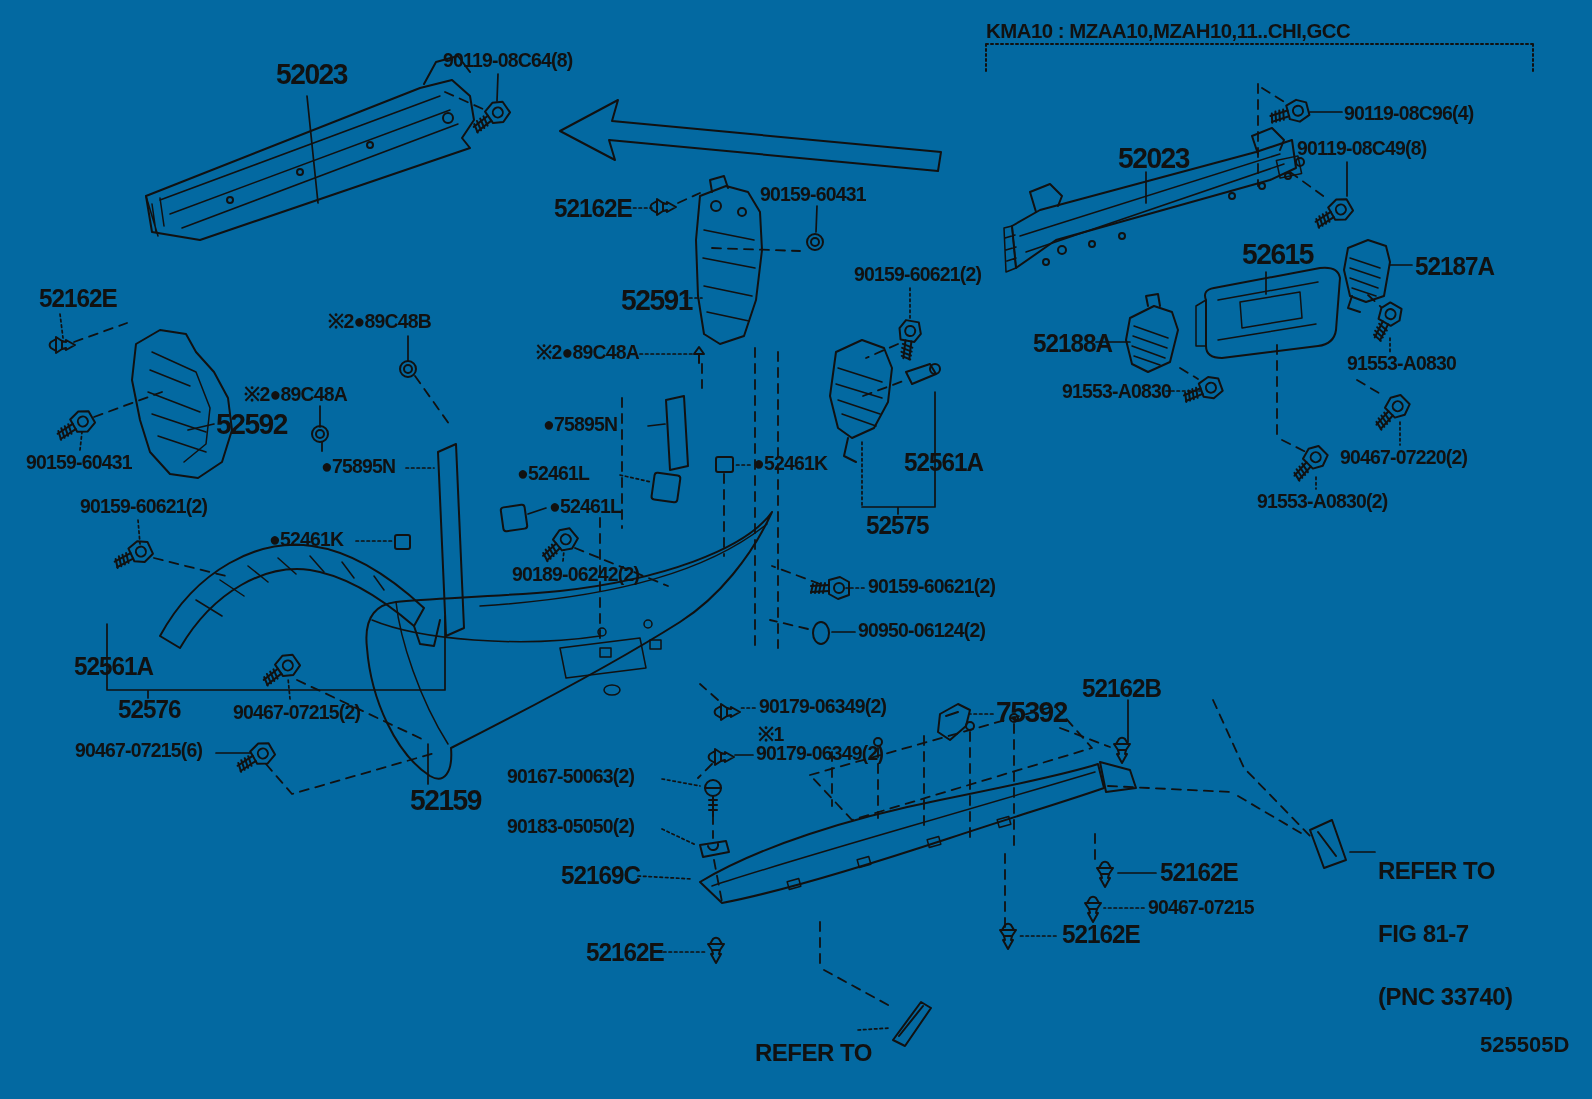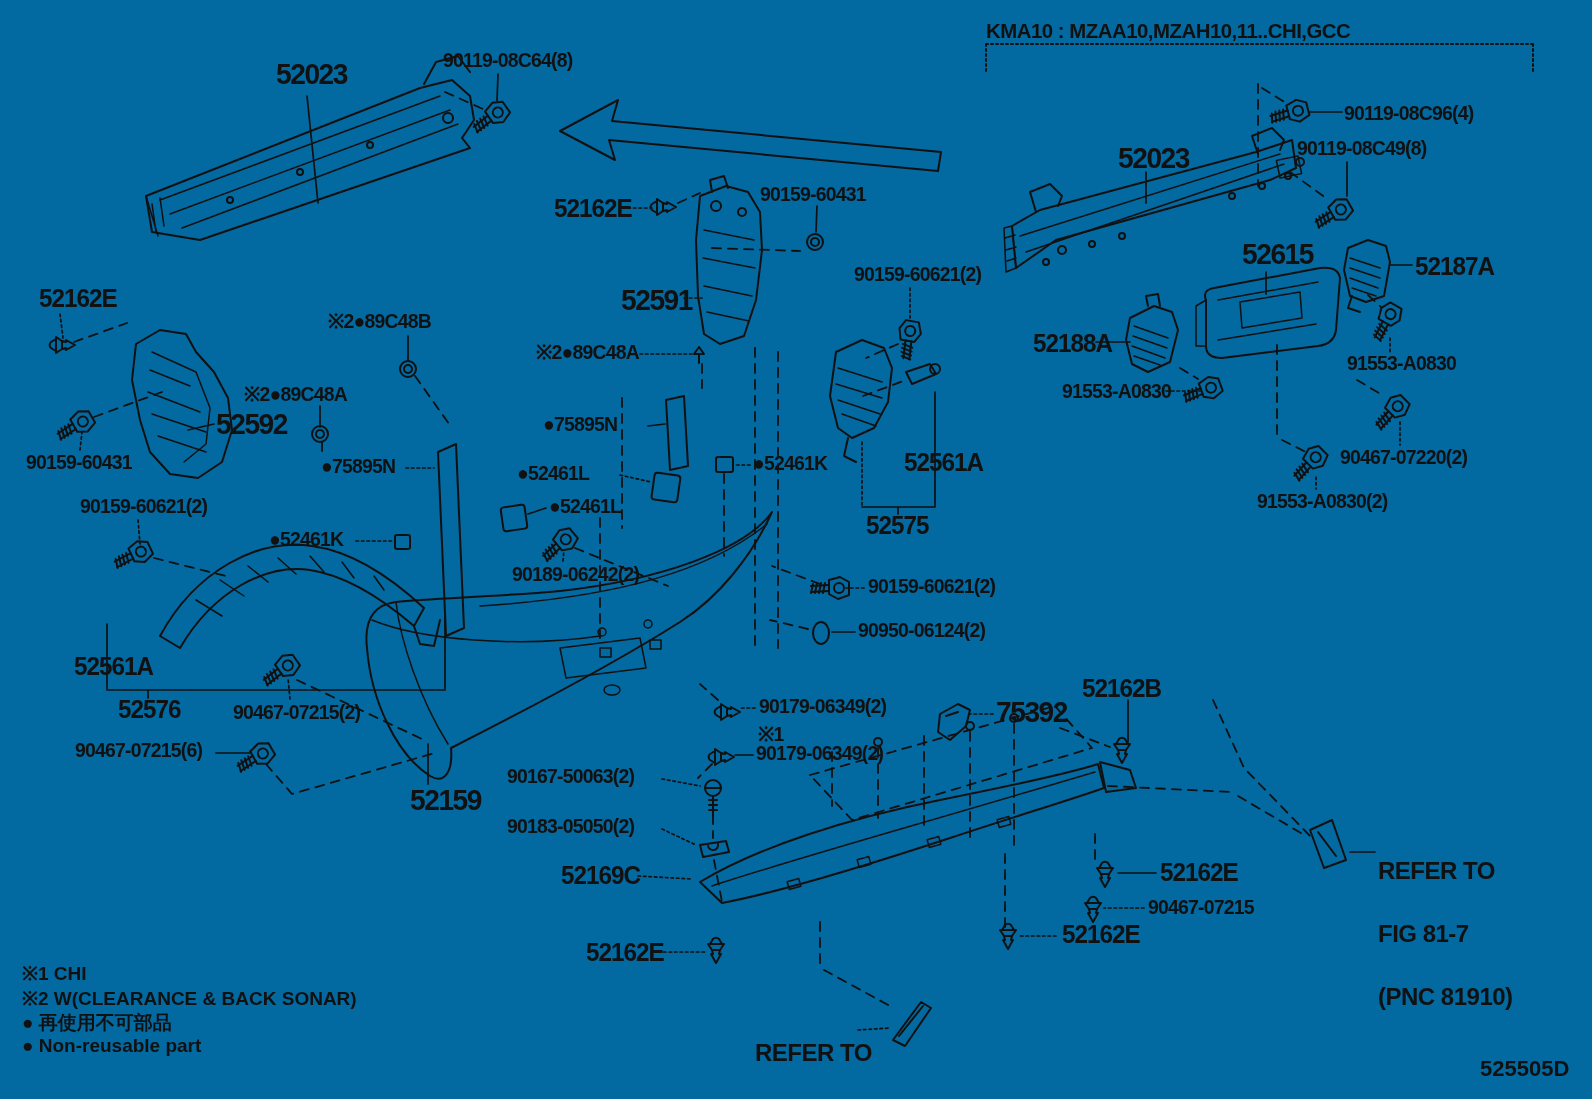--- a/index.html
+++ b/index.html
@@ -316,30 +316,24 @@
 <div class="lbl med" style="left:507px;top:816px">90183-05050(2)</div>
 <div class="lbl big2" style="left:561px;top:863px">52169C</div>
 <div class="lbl big2" style="left:586px;top:940px">52162E</div>
 <div class="lbl big2" style="left:1160px;top:860px">52162E</div>
 <div class="lbl med" style="left:1148px;top:897px">90467-07215</div>
 <div class="lbl big2" style="left:1062px;top:922px">52162E</div>
 
 <div class="note" style="left:1378px;top:818px">
   <div>REFER TO</div>
   <div>FIG 81-7</div>
-  <div>(PNC 81910)</div>
+  <div>(PNC 33740)</div>
 </div>
 <div class="note" style="left:755px;top:1000px">
   <div>REFER TO</div>
   
   
 </div>
 
-<div class="legend">
-  <div class="row">※1 CHI</div>
-  <div class="row">※2 W(CLEARANCE &amp; BACK SONAR)</div>
-  <div class="row">● 再使用不可部品</div>
-  <div class="row">● Non-reusable part</div>
+
+<div class="doccode" style="left:1480px;top:1032px">525505D</div>
+
 </div>
 
-<div class="doccode" style="left:1480px;top:1056px">525505D</div>
-
-</div>
-
 </body></html>

